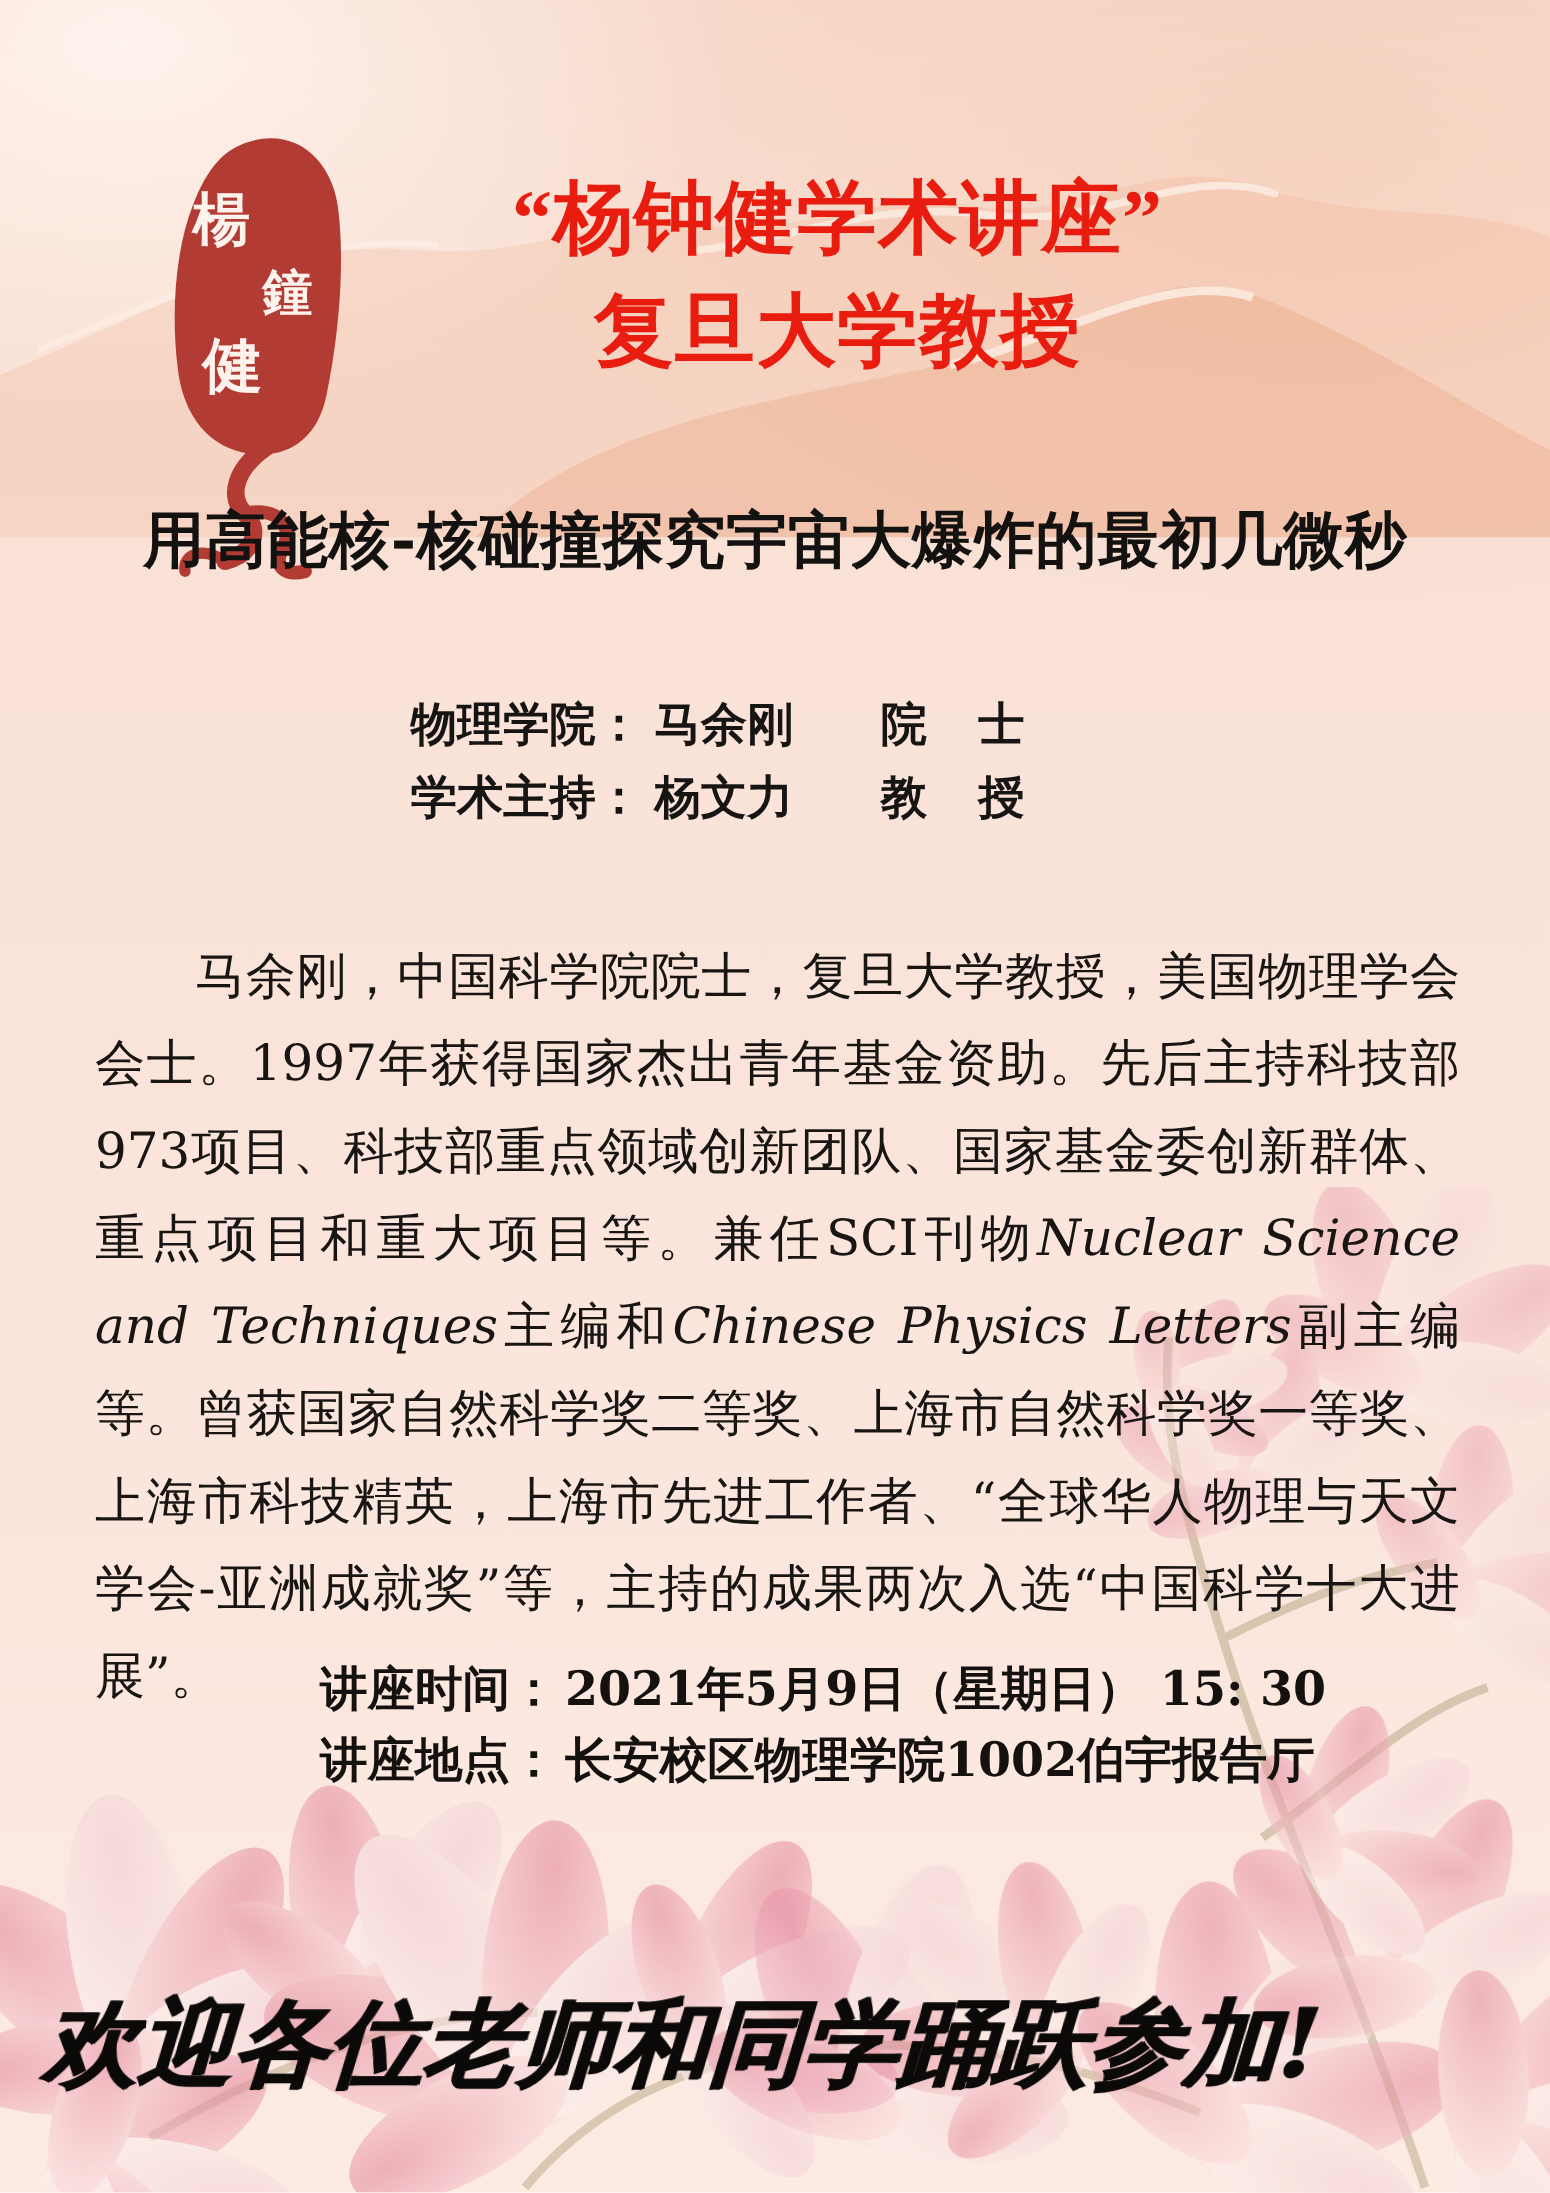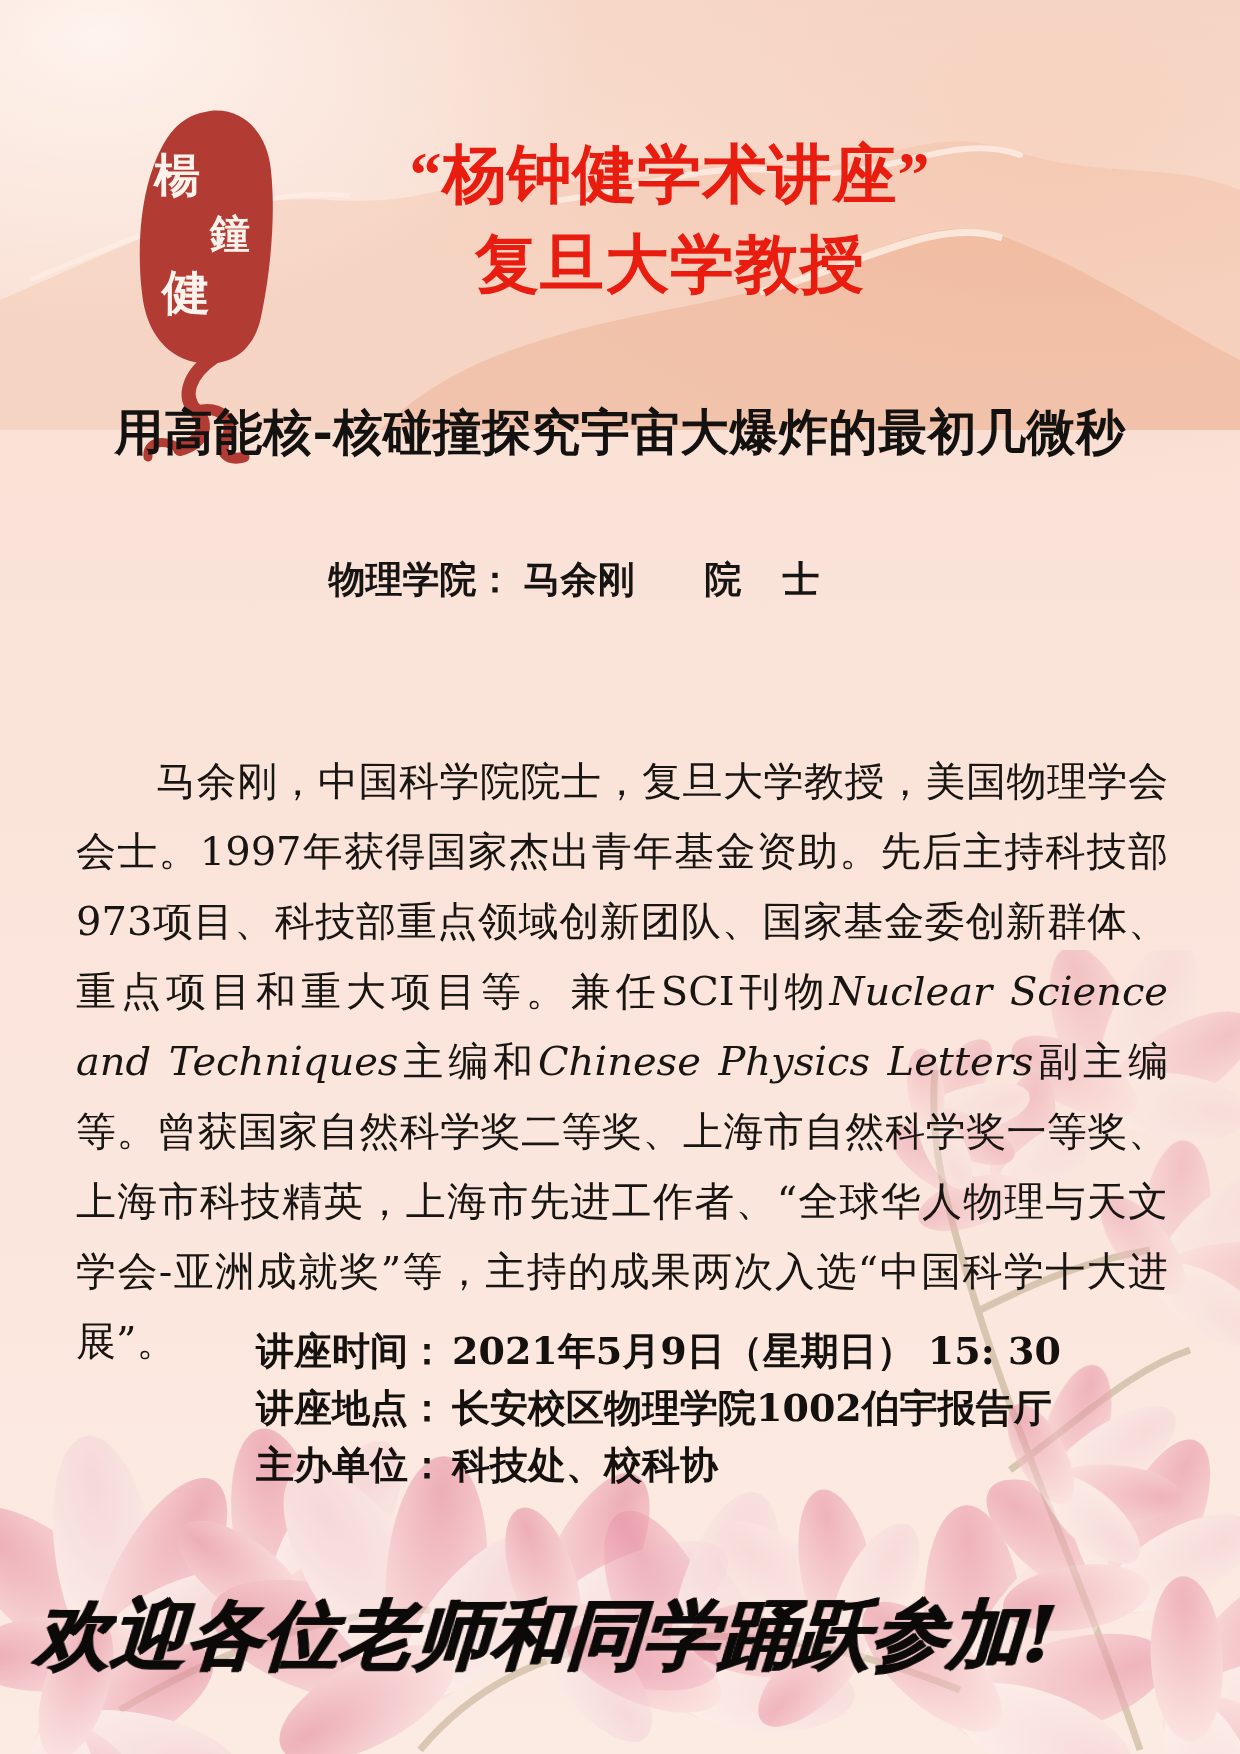--- a/index.html
+++ b/index.html
@@ -136,29 +136,29 @@
   <div>“杨钟健学术讲座”</div>
   <div>复旦大学教授</div>
 </div>
 
 <div class="lecture-title">用高能核-核碰撞探究宇宙大爆炸的最初几微秒</div>
 
 <div class="speakers">
   <div>
     <span>物理学院：</span><span class="name">马余刚</span><span class="rank">院　士</span>
   </div>
+  <div>
+    <span>学术主持：</span><span class="name">杨文力</span><span class="rank">教　授</span>
+  </div>
 </div>
 
 <p class="bio"><span>马余刚，中国科学院院士，复旦大学教授，美国物理学会会士。1997年获得国家杰出青年基金资助。先后主持科技部973项目、科技部重点领域创新团队、国家基金委创新群体、重点项目和重大项目等。兼任SCI刊物</span><span class="it">Nuclear Science and Techniques</span><span>主编和</span><span class="it">Chinese Physics Letters</span><span>副主编等。曾获国家自然科学奖二等奖、上海市自然科学奖一等奖、上海市科技精英，上海市先进工作者、“全球华人物理与天文学会-亚洲成就奖”等，主持的成果两次入选“中国科学十大进展”。</span></p>
 
 <div class="details">
   <div class="row">
     <span>讲座时间：</span><span class="value">2021年5月9日（星期日） 15: 30</span>
   </div>
   <div class="row">
     <span>讲座地点：</span><span class="value">长安校区物理学院1002伯宇报告厅</span>
   </div>
-  <div class="row">
-    <span>主办单位：</span><span class="value">科技处、校科协</span>
-  </div>
 </div>
 
 <div class="footer">欢迎各位老师和同学踊跃参加!</div>
 
 </body></html>

